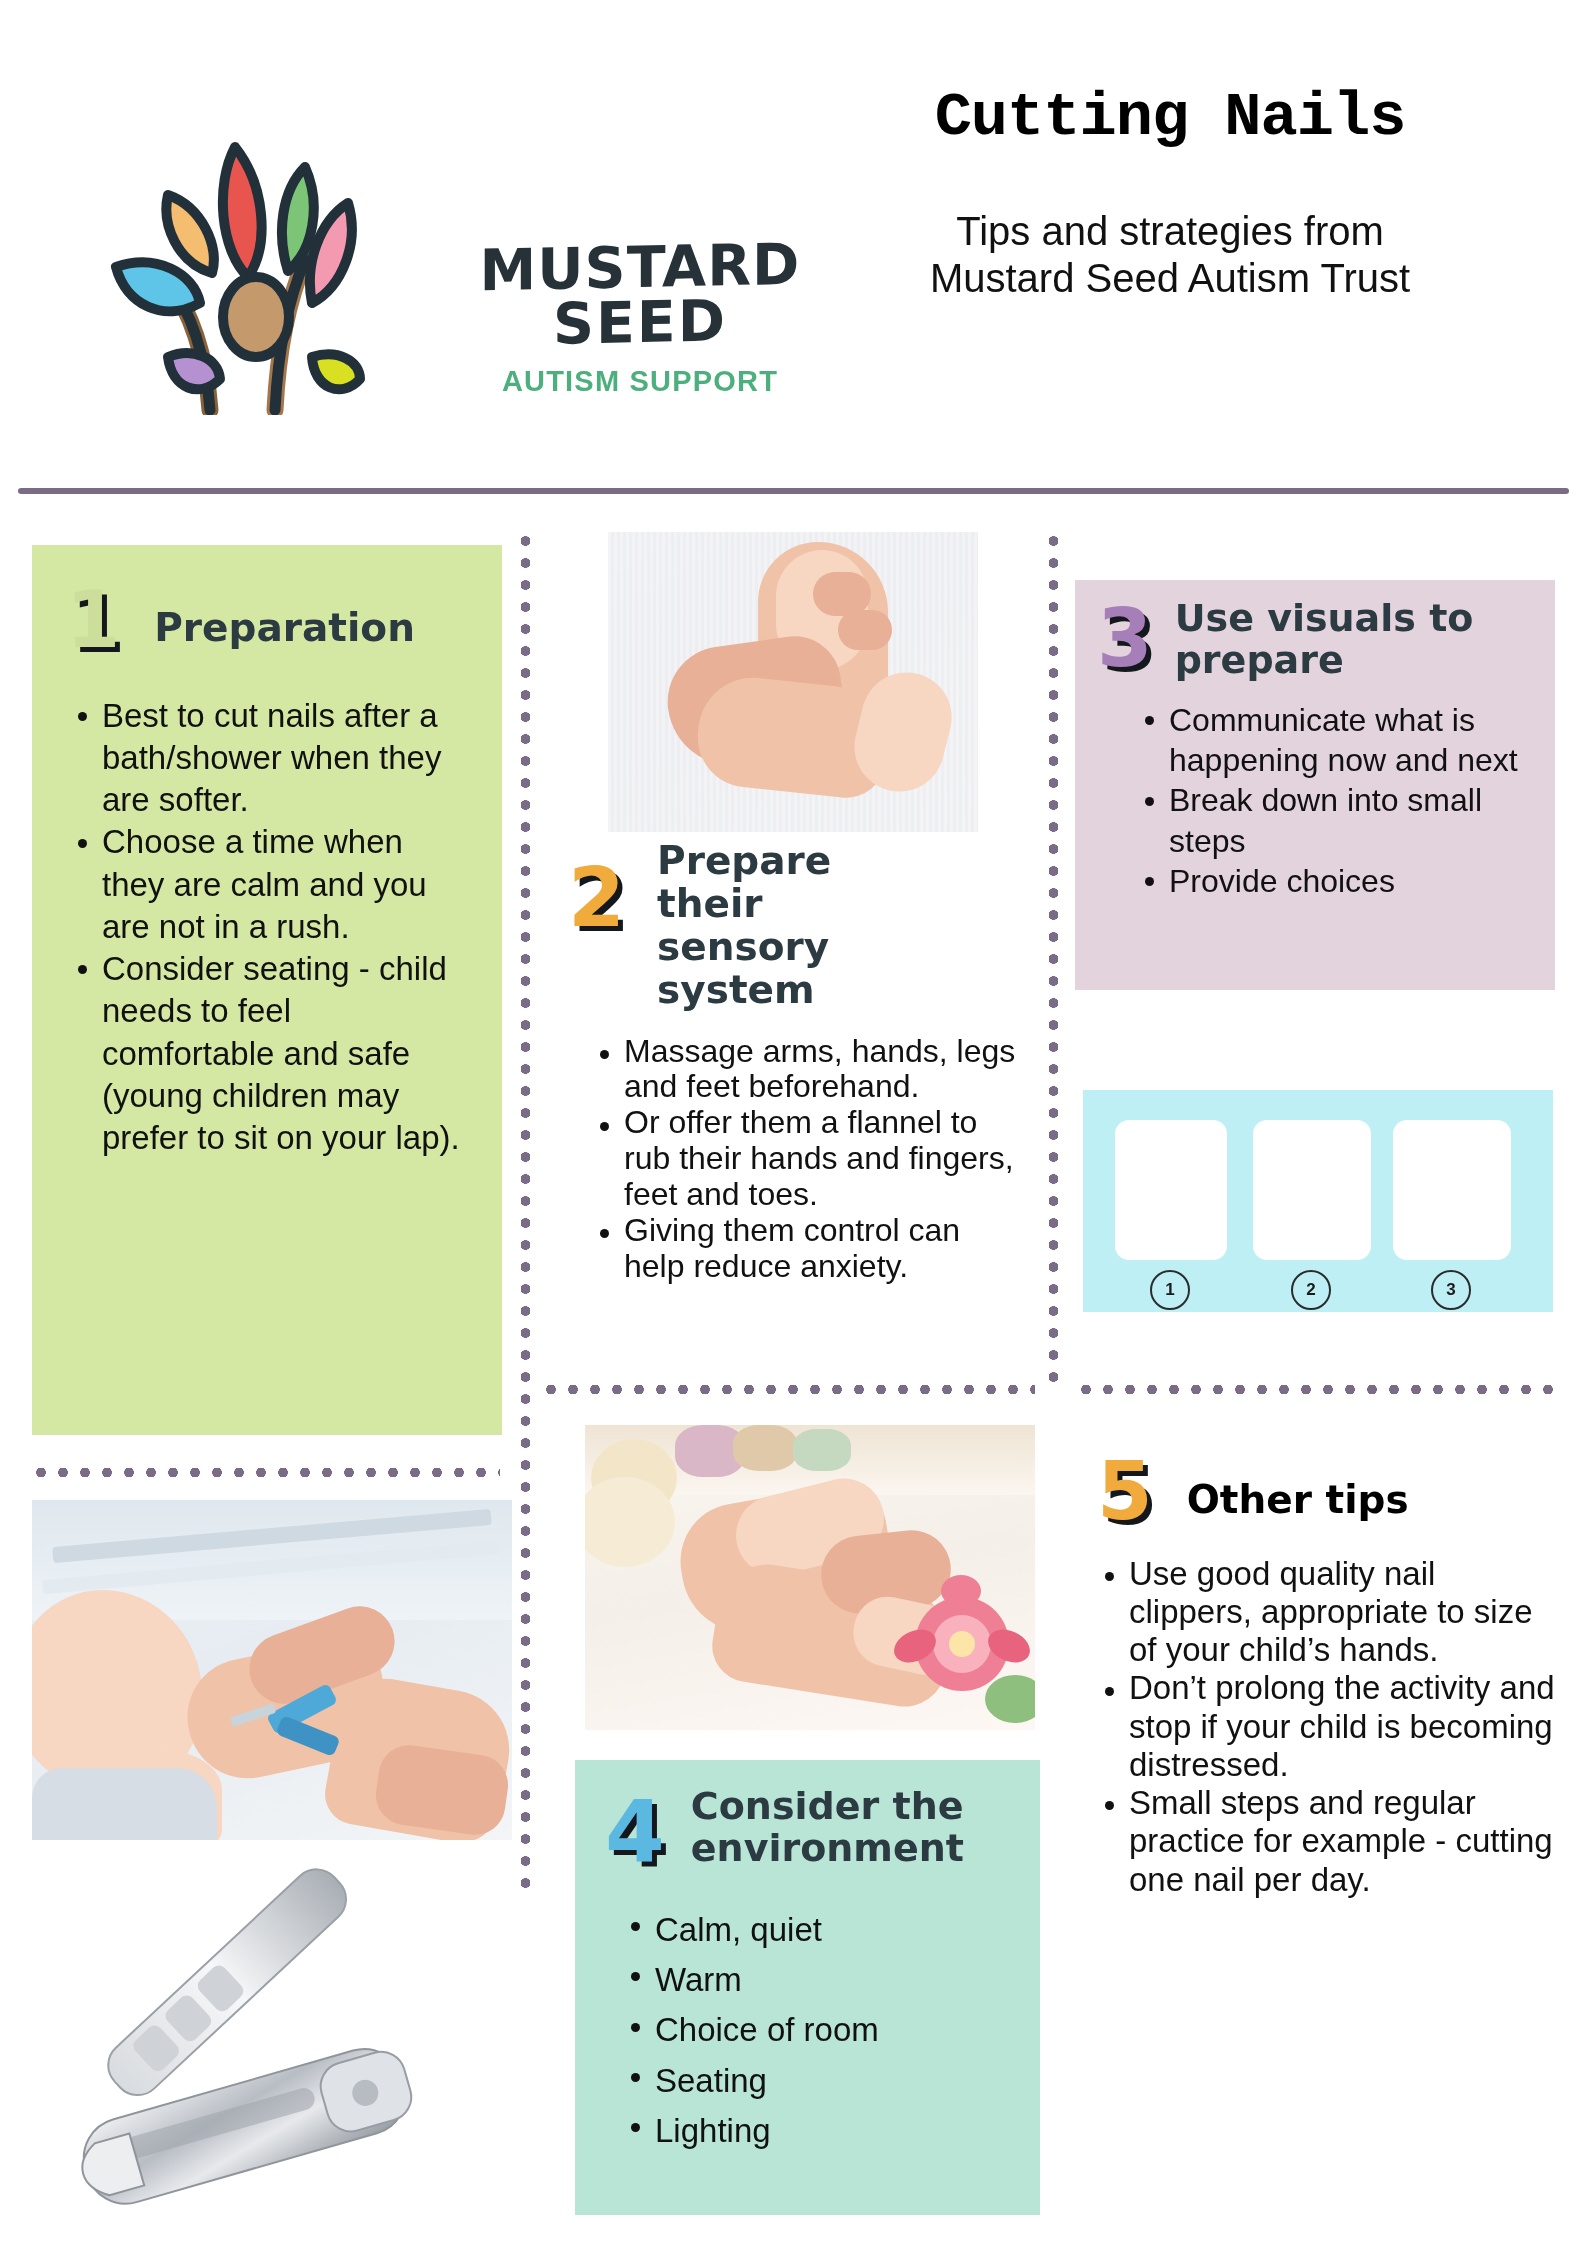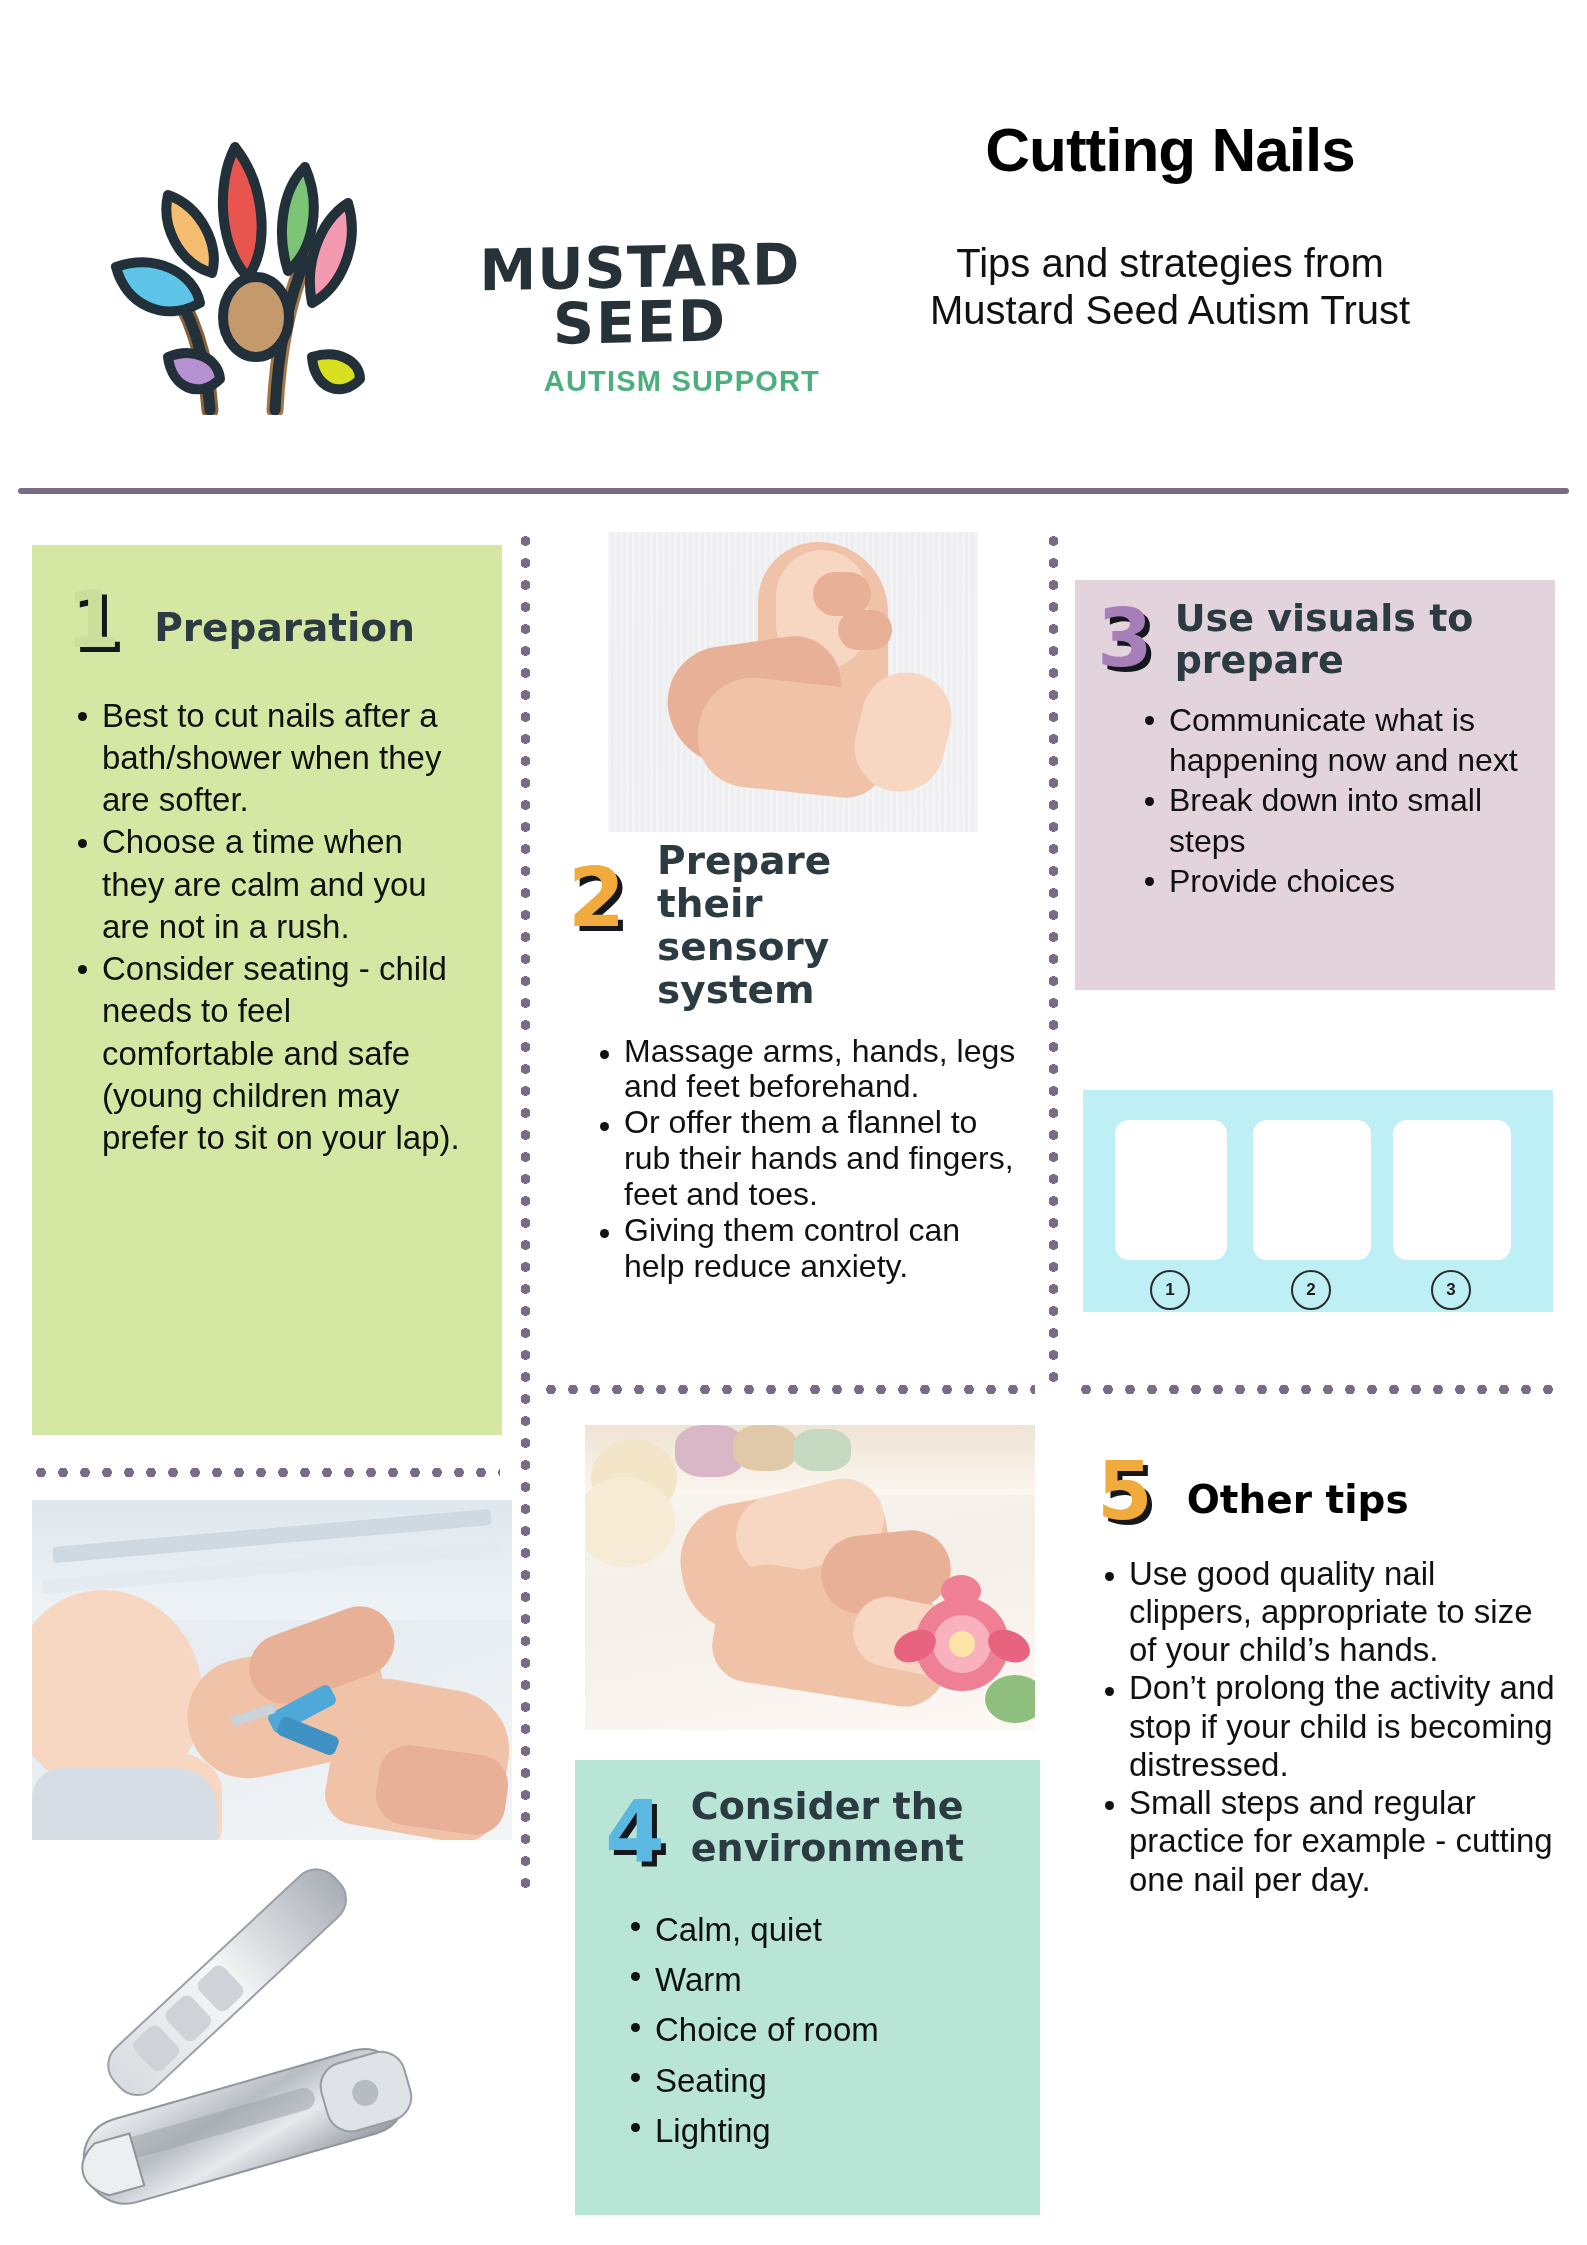--- a/index.html
+++ b/index.html
@@ -22,29 +22,28 @@
     font-size:57px; color:#263238; letter-spacing:1px; line-height:0.98;
     transform: skewY(-1.2deg);
   }
   .logo-seed {
     font-family:"DejaVu Sans", sans-serif; font-weight:bold;
     font-size:57px; color:#263238; letter-spacing:2px; line-height:1.0;
     transform: skewY(-1.2deg); margin-top:-2px;
   }
   .logo-autism {
     font-family:"Liberation Sans", sans-serif; font-weight:bold;
-    font-size:29px; color:#4caf7d; letter-spacing:1.2px; margin-top:14px;text-align:right;
+    font-size:29px; color:#4caf7d; letter-spacing:1.2px; margin-top:14px;
   }
 
   .title-block { position:absolute; left:800px; top:85px; width:740px; }
   .main-title {
-    font-family:Liberation Sans, sans-serif; font-weight:bold;
+    font-family:Liberation Mono, monospace; font-weight:bold;
     font-size:62px; color:#000; text-align:center; line-height:1.05;
     letter-spacing:-1px;
-    margin-top:32px;
   }
   .subtitle {
     margin-top:58px;
     font-family:"Liberation Sans", sans-serif; font-weight:400;
     font-size:40px; color:#111; text-align:center; line-height:1.18;
   }
 
   .rule {
     position:absolute; left:18px; top:488px; width:1551px; height:6px;
     background:#7a6b86; border-radius:3px;

